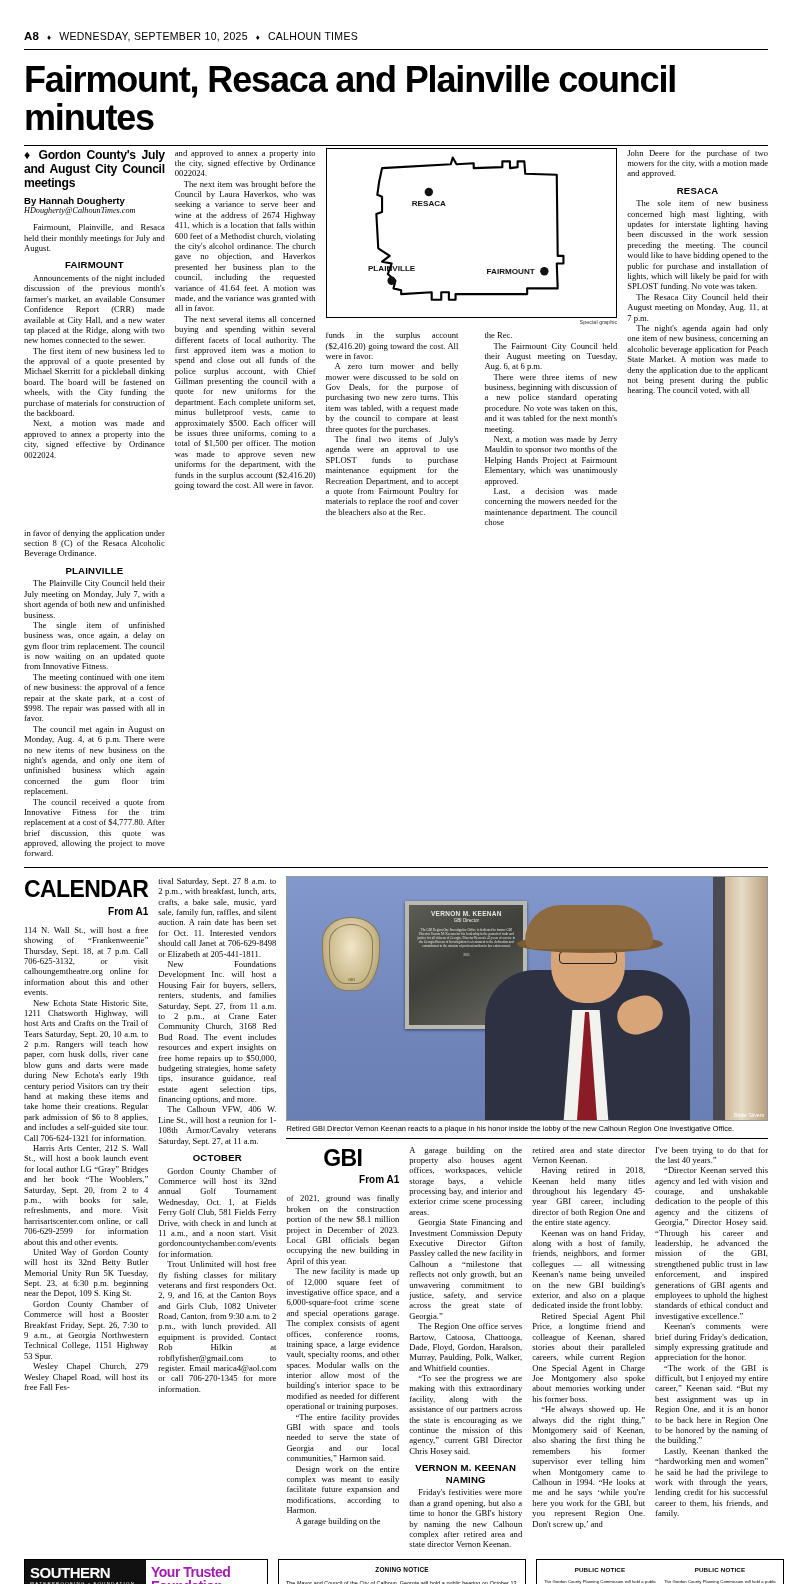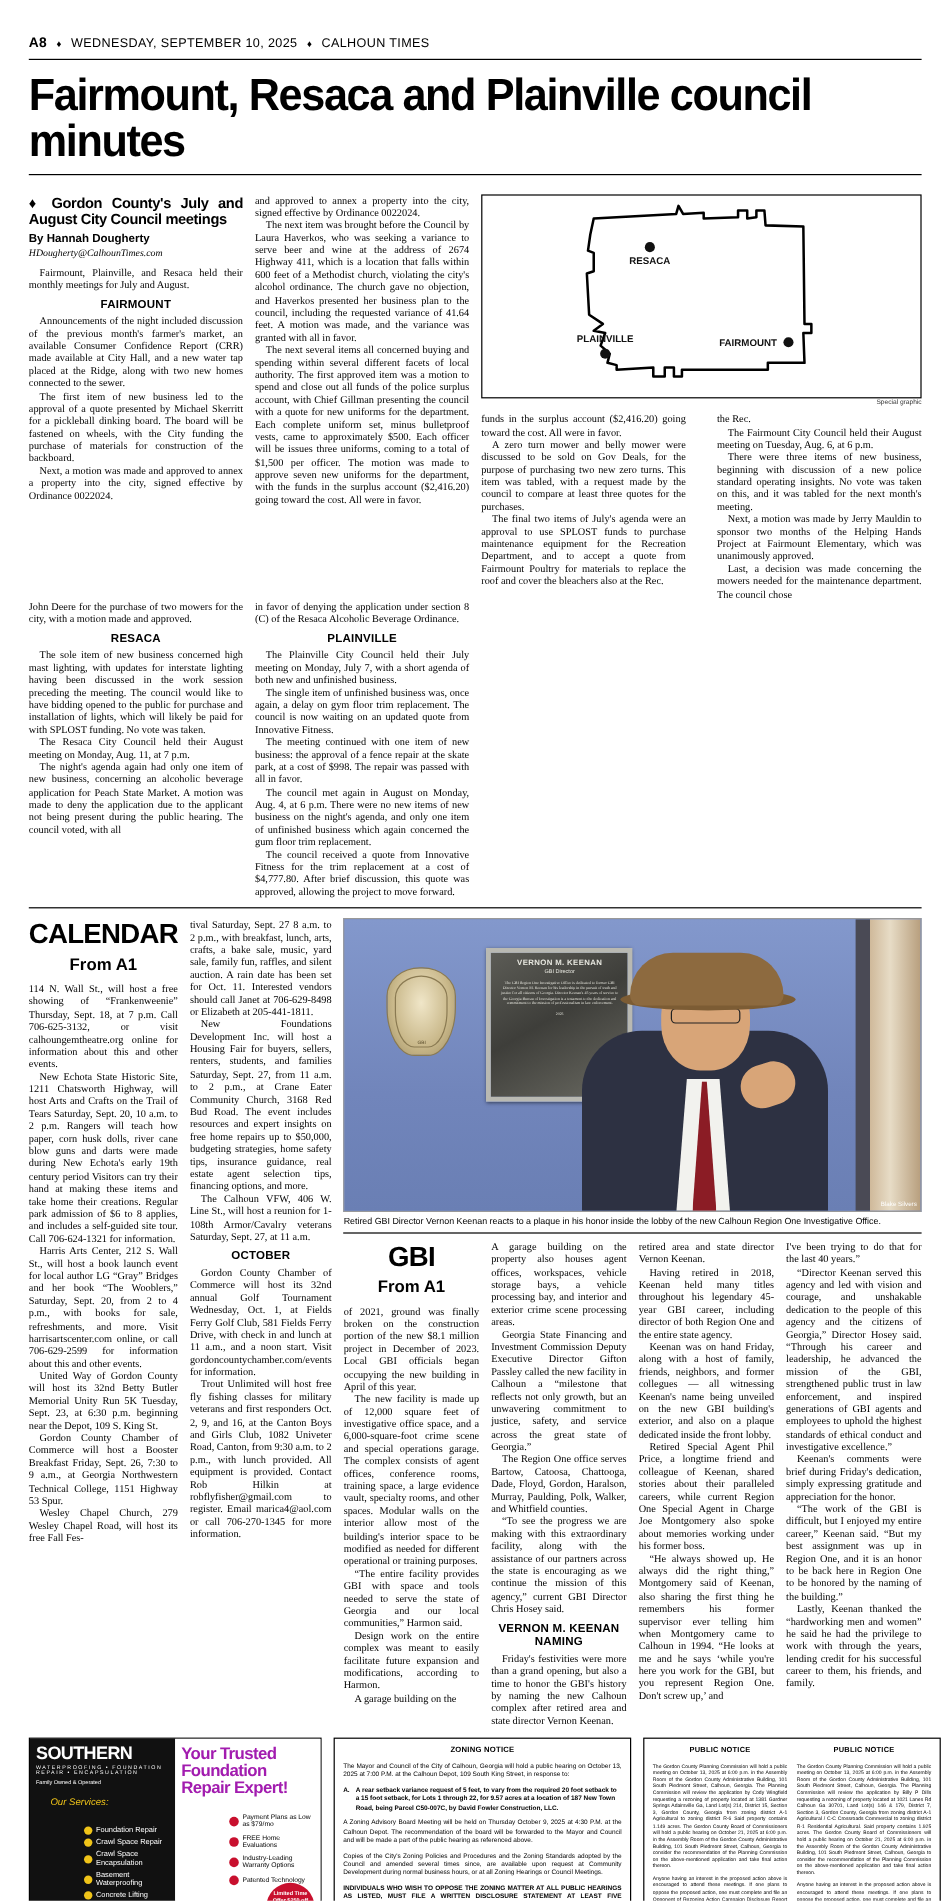--- a/index.html
+++ b/index.html
@@ -26,21 +26,21 @@
     font-size:37.5px;
     letter-spacing:-1.2px;
     line-height:1.02;
     margin:10px 0 8px 0;
     transform: scaleX(0.96);
     transform-origin: left center;
   }
   .rule-thin { border-bottom:0.8px solid #000; }
 
   
-  .story { display:grid; grid-template-columns: repeat(4, 1fr); column-gap:10px; margin-top:16px; }
+  .story { display:grid; grid-template-columns: repeat(5, 1fr); column-gap:10px; margin-top:2px; }
   .col { font-size:8.6px; line-height:1.21; text-align:justify; }
   .col p { margin:0; text-indent:9px; }
   .col p.noind { text-indent:0; }
   .deck {
     font-family:"Liberation Sans", sans-serif;
     font-weight:bold; font-size:12.2px; line-height:1.18;
     letter-spacing:-0.3px; margin-bottom:4px;
   }
   .byline { font-family:"Liberation Sans", sans-serif; font-weight:bold; font-size:9.6px; margin-top:4px; }
   .email { font-family:"Liberation Serif", serif; font-style:italic; font-size:8.2px; margin-bottom:6px; }
@@ -55,21 +55,21 @@
   .mapcredit { font-family:"Liberation Sans", sans-serif; font-size:5.5px; text-align:right; color:#333; margin-top:1px; }
 
   
   .rule-mid { border-bottom:1.6px solid #000; margin:8px 0 0 0; }
   .lower { display:grid; grid-template-columns: repeat(6, 1fr); column-gap:10px; margin-top:8px; }
 
   .secthead {
     font-family:"Liberation Sans", sans-serif; font-weight:bold;
     font-size:23px; letter-spacing:-0.6px; margin-bottom:2px;
   }
-  .fromline { font-family:"Liberation Sans", sans-serif; font-weight:bold; font-size:14px; text-align:center; margin:2px 0 7px 0; }
+  .fromline { font-family:"Liberation Sans", sans-serif; font-weight:bold; font-size:10px; text-align:right; margin:2px 0 7px 0; }
   .secthead-c { text-align:left; }
   .gbihead { font-family:"Liberation Sans", sans-serif; font-weight:bold; font-size:23px; text-align:center; letter-spacing:-0.6px; }
 
   
   .photo { position:relative; width:100%; height:245px; overflow:hidden; background:#7b8fc4; border:0.5px solid #999; }
   .wall { position:absolute; inset:0; background:linear-gradient(180deg,#8398cc 0%, #7185bb 60%, #6a7fb4 100%); }
   .doorframe { position:absolute; right:0; top:0; width:42px; height:100%; background:linear-gradient(90deg,#cfb99a,#e7dcc6 40%,#b89f7e); }
   .doorframe2 { position:absolute; right:42px; top:0; width:12px; height:100%; background:#4a4a55; }
   .plaque {
     position:absolute; left:118px; top:24px; width:122px; height:128px;
@@ -188,21 +188,21 @@
 
       <div style="display:grid; grid-template-columns:1fr 1fr; column-gap:26px; margin-top:5px;">
         <div class="col">
           <p class="noind">funds in the surplus account ($2,416.20) going toward the cost. All were in favor.</p>
           <p>A zero turn mower and belly mower were discussed to be sold on Gov Deals, for the purpose of purchasing two new zero turns. This item was tabled, with a request made by the council to compare at least three quotes for the purchases.</p>
           <p>The final two items of July's agenda were an approval to use SPLOST funds to purchase maintenance equipment for the Recreation Department, and to accept a quote from Fairmount Poultry for materials to replace the roof and cover the bleachers also at the Rec.</p>
         </div>
         <div class="col">
           <p class="noind">the Rec.</p>
           <p>The Fairmount City Council held their August meeting on Tuesday, Aug. 6, at 6 p.m.</p>
-          <p>There were three items of new business, beginning with discussion of a new police standard operating insights. No vote was taken on this, and it was tabled for the next month's meeting.</p>
+          <p>There were three items of new business, beginning with discussion of a new police standard operating procedure. No vote was taken on this, and it was tabled for the next month's meeting.</p>
           <p>Next, a motion was made by Jerry Mauldin to sponsor two months of the Helping Hands Project at Fairmount Elementary, which was unanimously approved.</p>
           <p>Last, a decision was made concerning the mowers needed for the maintenance department. The council chose</p>
         </div>
       </div>
     </div>
 
     <div class="col">
       <p class="noind">John Deere for the purchase of two mowers for the city, with a motion made and approved.</p>
       <div class="subhead">RESACA</div>
       <p>The sole item of new business concerned high mast lighting, with updates for interstate lighting having been discussed in the work session preceding the meeting. The council would like to have bidding opened to the public for purchase and installation of lights, which will likely be paid for with SPLOST funding. No vote was taken.</p>

